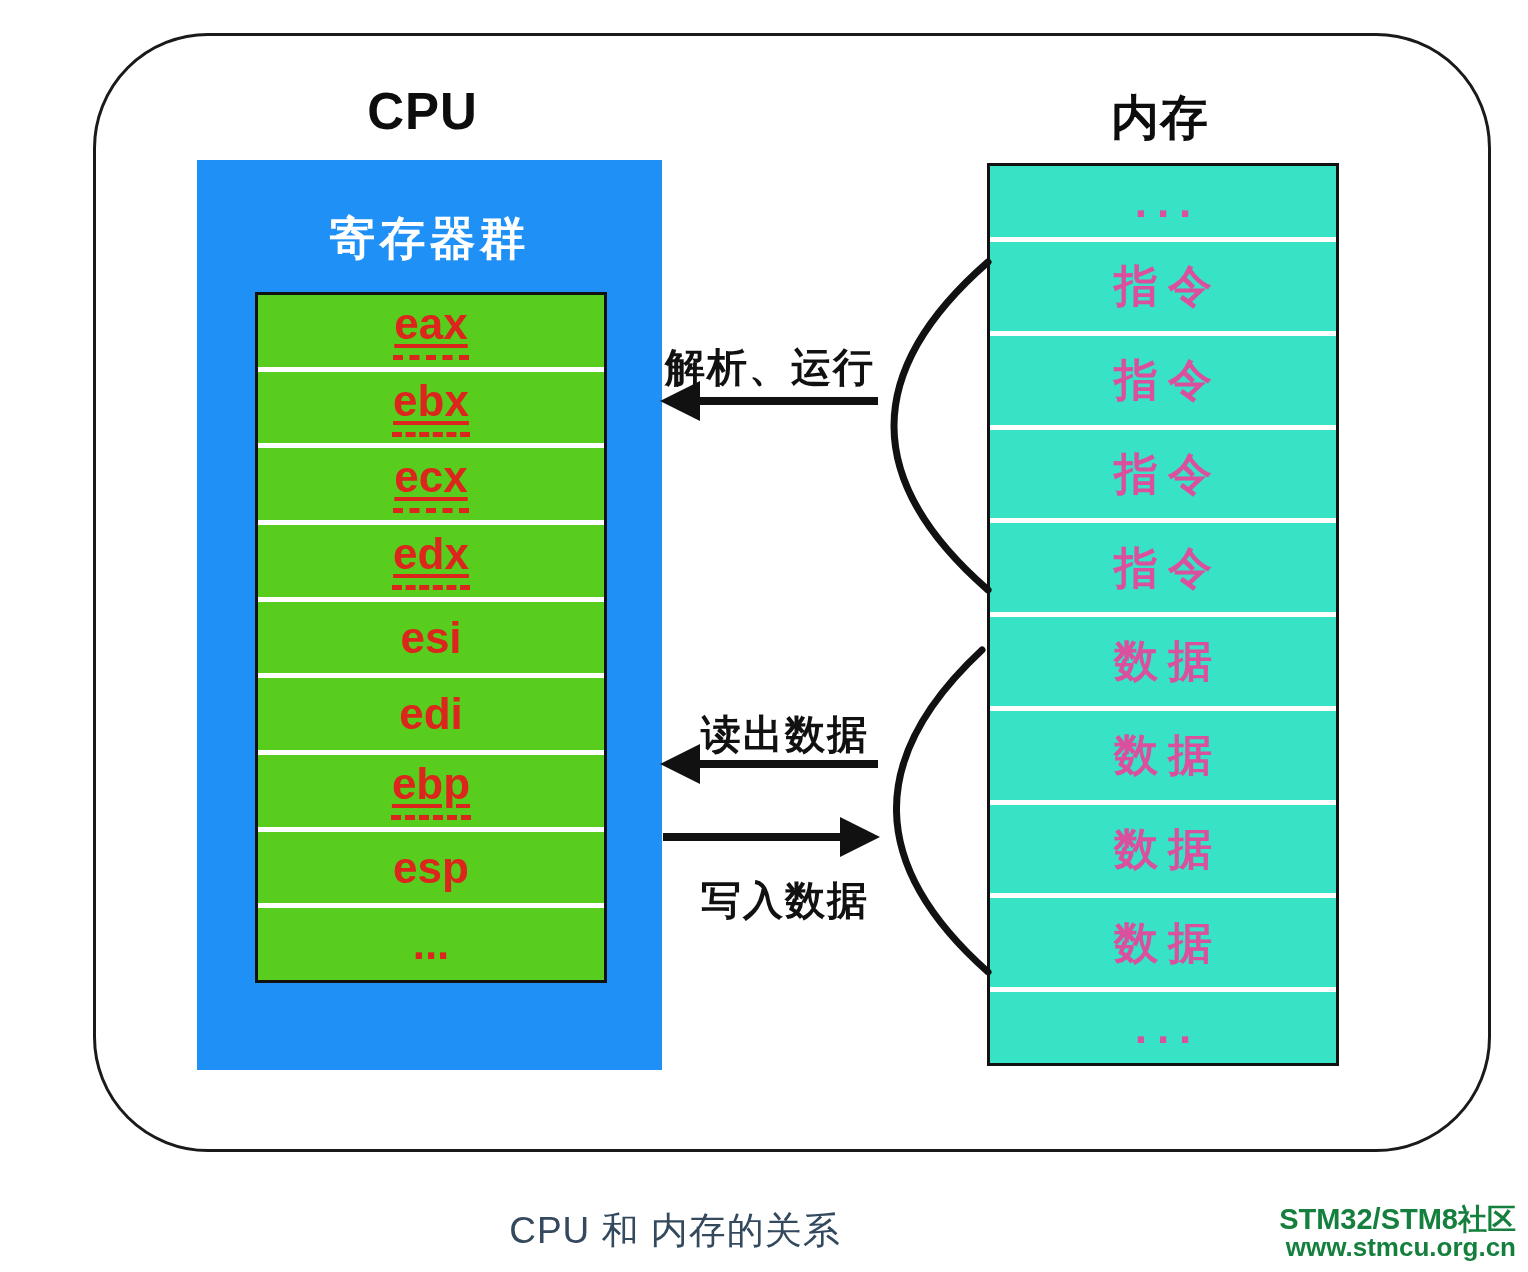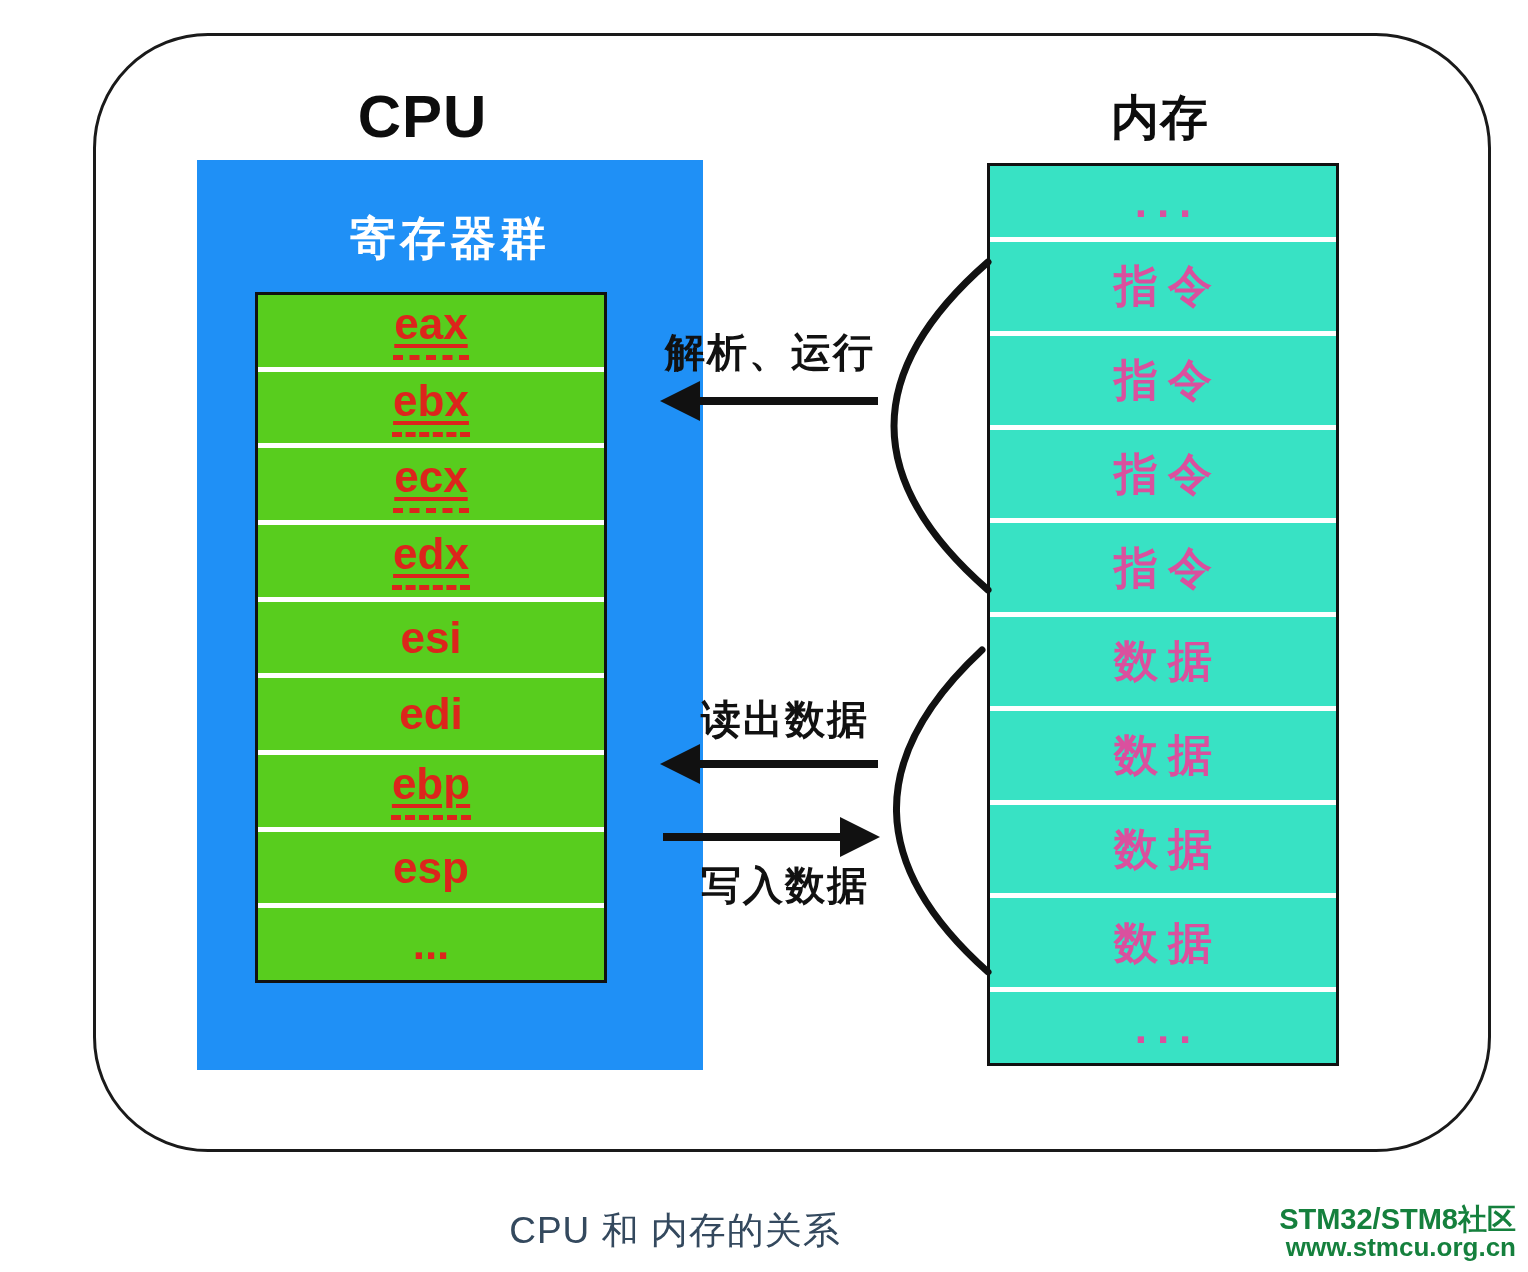--- a/index.html
+++ b/index.html
@@ -8,27 +8,27 @@
     font-family:"Liberation Sans", sans-serif;
   }
   
   .outer-frame{
     position:absolute;left:93px;top:33px;width:1392px;height:1113px;
     border:3px solid #1a1a1a;border-radius:115px;background:#ffffff;
   }
   
   .sec-title{
     position:absolute;text-align:center;font-weight:bold;color:#0d0d0d;
-    font-size:60px;letter-spacing:1px;
+    font-size:51px;letter-spacing:1px;
   }
   #cpu-title{left:197px;top:82px;width:451px;}
   #mem-title{left:987px;top:86px;width:346px;font-size:48px;}
   
   .cpu-block{
-    position:absolute;left:197px;top:160px;width:506px;height:910px;
+    position:absolute;left:197px;top:160px;width:465px;height:910px;
     background:#1f90f6;
   }
   .reg-group-label{
     position:absolute;left:0;top:48px;width:100%;text-align:center;
     color:#ffffff;font-size:46px;font-weight:bold;letter-spacing:4px;
   }
   
   .reg-table{
     position:absolute;left:49px;top:132px;width:346px;height:685px;
     background:#58cd1e;border:3px solid #111111;
@@ -61,21 +61,21 @@
   }
   .mem-row:first-child{border-top:none;}
   .mem-row.short{flex:0.8;}
   .mem-row span{
     color:#da509e;font-size:44px;font-weight:bold;letter-spacing:10px;line-height:1;
     padding-left:10px;
   }
   
   .flow-label{
     position:absolute;color:#111111;font-size:40px;font-weight:bold;
-    text-align:center;letter-spacing:2px;
+    text-align:center;letter-spacing:2px;margin-top:15px;
   }
   #label-parse{left:630px;top:325px;width:280px;}
   #label-read{left:655px;top:692px;width:260px;}
   #label-write{left:655px;top:858px;width:260px;}
   
   #overlay{position:absolute;left:0;top:0;width:1528px;height:1272px;pointer-events:none;}
   
   .caption{
     position:absolute;left:400px;top:1206px;width:550px;text-align:center;
     color:#34495e;font-size:37px;font-weight:normal;letter-spacing:1px;

